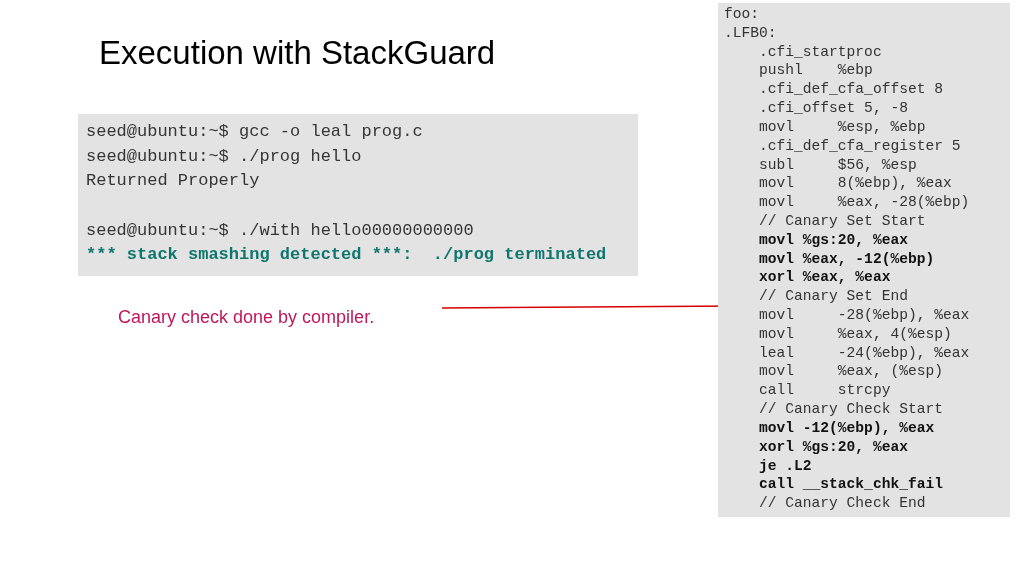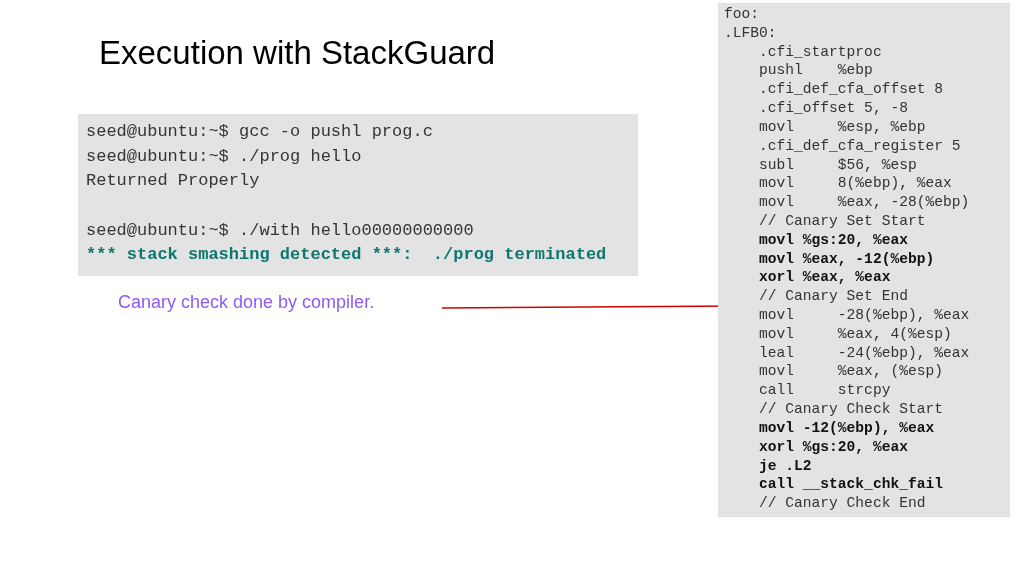--- a/index.html
+++ b/index.html
@@ -25,23 +25,23 @@
       background: #e3e3e3;
       font-family: "Courier New", monospace;
       font-size: 17px;
       line-height: 1.45;
       color: #353535;
       white-space: pre;
     }
     .terminal-block .bold { font-weight: bold; color: #0f766e; }
     .caption {
       position: absolute;
-      top: 292px; left: 118px;
+      top: 307px; left: 118px;
       font-size: 18px;
-      color: #8b5cf6;
+      color: #be185d;
     }
     .arrow {
       position: absolute;
       top: 286px; left: 440px;
       width: 310px; height: 40px;
     }
     .asm-block {
       position: absolute;
       top: 3px; left: 718px;
       width: 292px;
@@ -59,21 +59,21 @@
       top: 199px; left: 737px;
       width: 10px; height: 146px;
       background: #bbb;
     }
   </style>
 </head>
 <body>
 
 <h1 class="slide-title">Execution with StackGuard</h1>
 
-<div class="terminal-block"><span>seed@ubuntu:~$ gcc -o pushl prog.c</span>
+<div class="terminal-block"><span>seed@ubuntu:~$ gcc -o leal prog.c</span>
 <span>seed@ubuntu:~$ ./prog hello</span>
 <span>Returned Properly</span>
 <span></span>
 <span>seed@ubuntu:~$ ./with hello00000000000</span>
 <span class="bold">*** stack smashing detected ***:  ./prog terminated</span></div>
 
 <div class="caption">Canary check done by compiler.</div>
 
 <svg class="arrow" viewBox="0 0 310 40">
   <defs>

